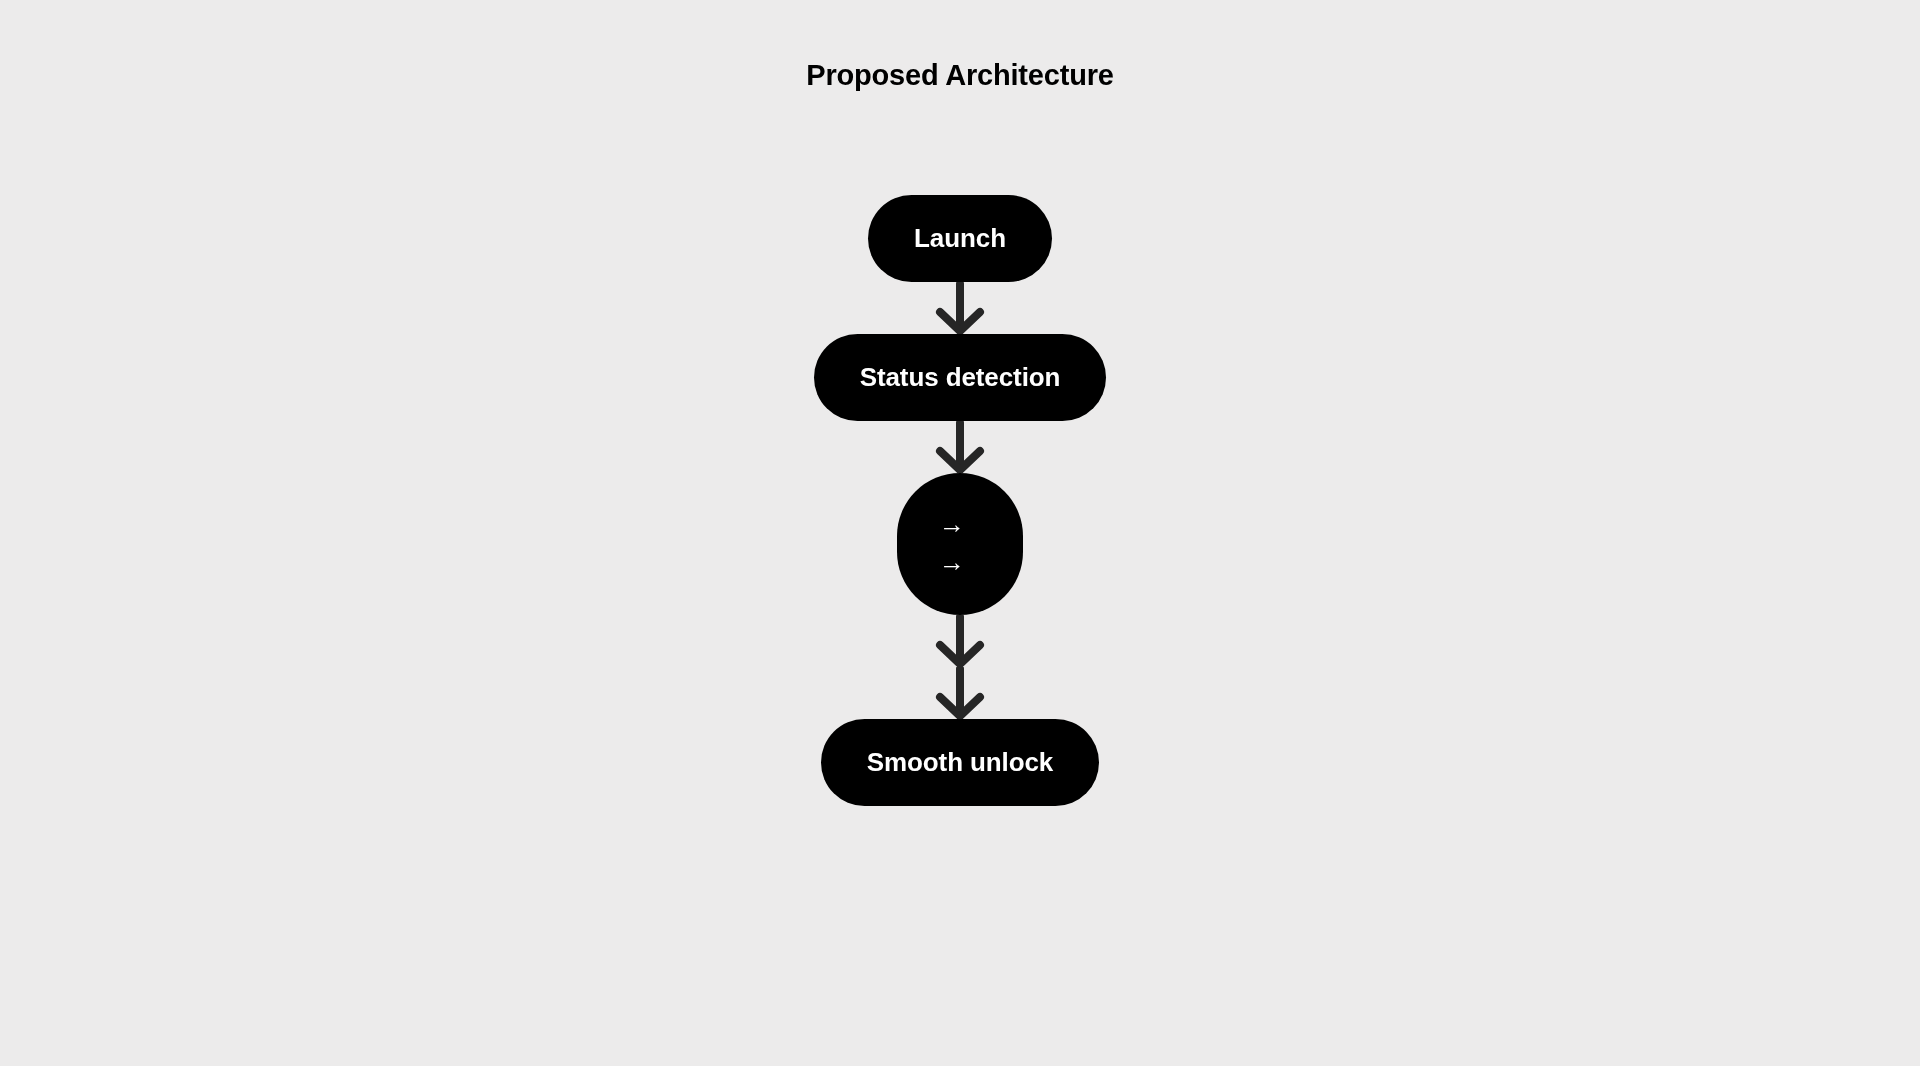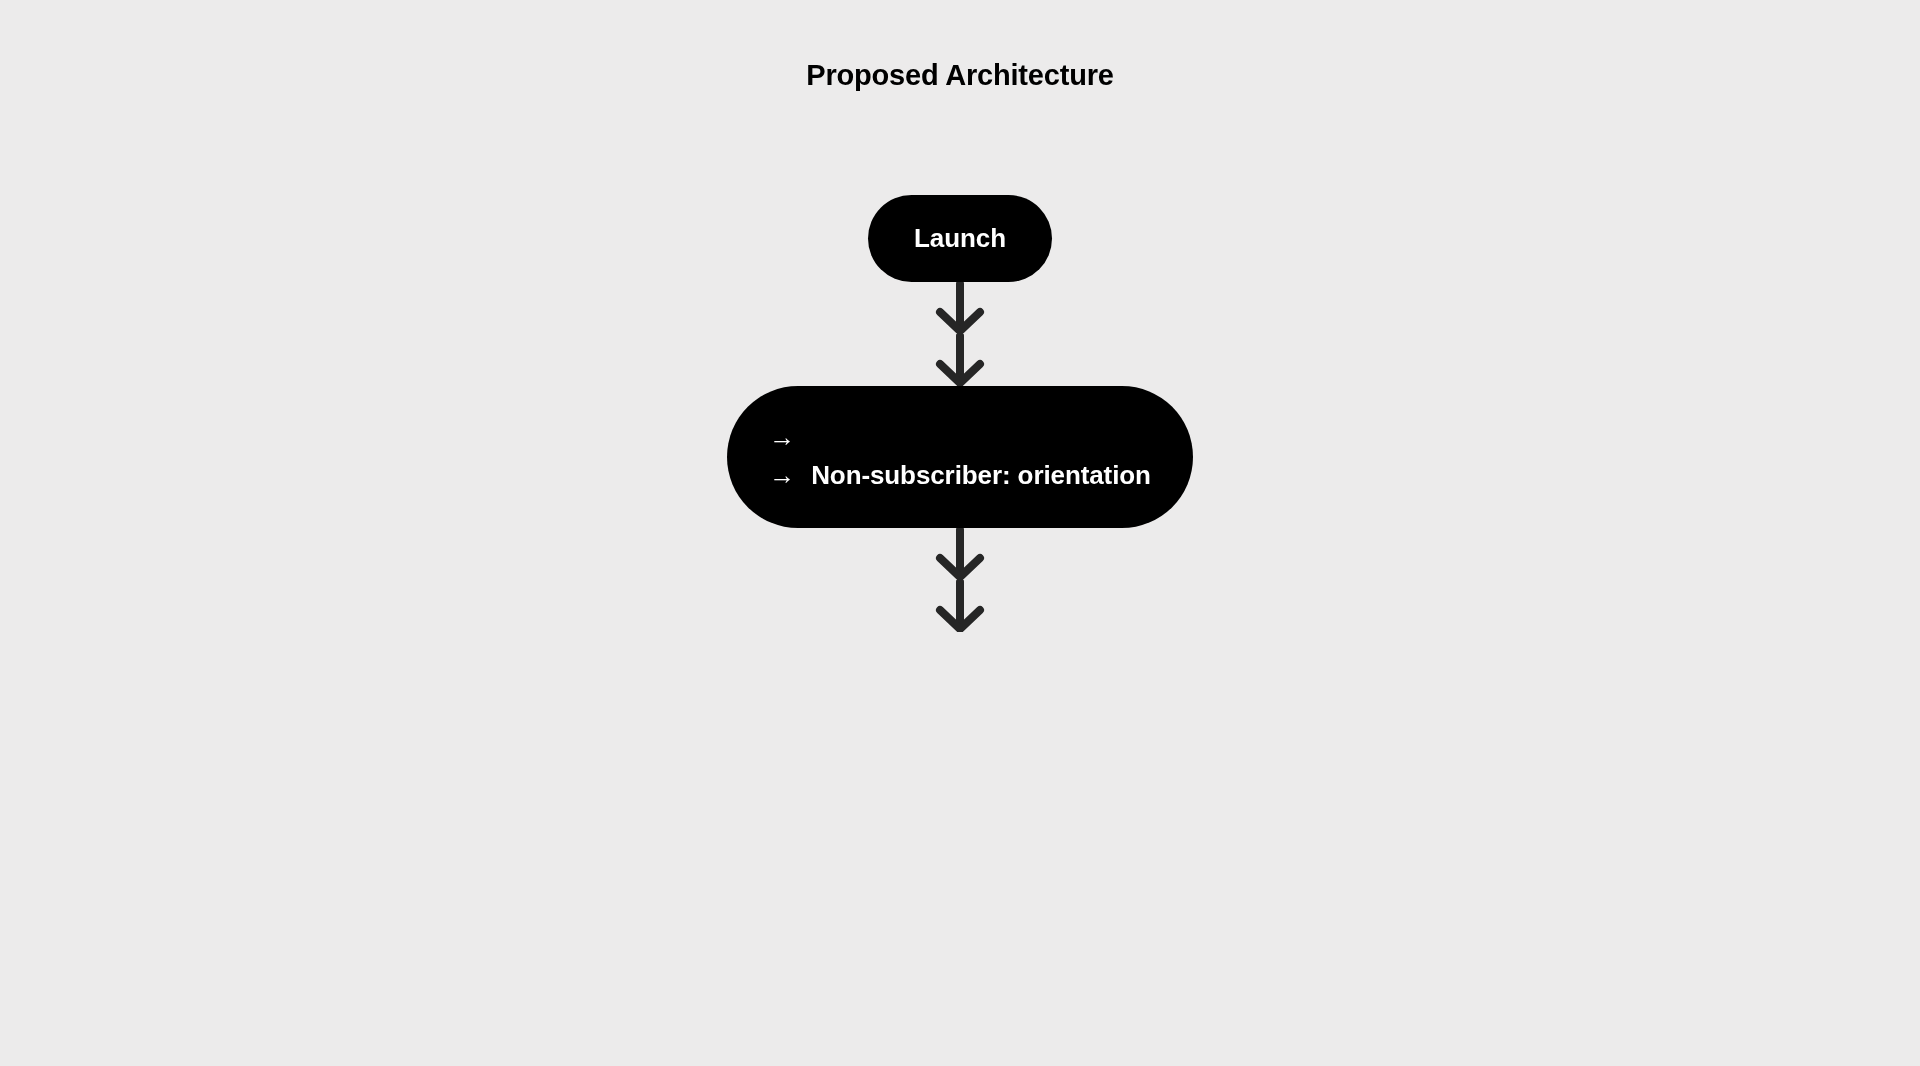--- a/index.html
+++ b/index.html
@@ -108,47 +108,52 @@
     <span class="node-label">Launch</span>
   </div>
 
   <div class="connector">
     <svg width="56" height="52" viewBox="0 0 56 52" xmlns="http://www.w3.org/2000/svg">
       <path d="M28 2 L28 48" stroke="#262626" stroke-width="8" stroke-linecap="round" fill="none"></path>
       <path d="M8 30 L28 49 L48 30" stroke="#262626" stroke-width="8" stroke-linecap="round" stroke-linejoin="round" fill="none"></path>
     </svg>
   </div>
 
+  <div class="node node-single">
+    <span class="node-label">Status detection</span>
+  </div>
 
   <div class="connector">
     <svg width="56" height="52" viewBox="0 0 56 52" xmlns="http://www.w3.org/2000/svg">
       <path d="M28 2 L28 48" stroke="#262626" stroke-width="8" stroke-linecap="round" fill="none"></path>
       <path d="M8 30 L28 49 L48 30" stroke="#262626" stroke-width="8" stroke-linecap="round" stroke-linejoin="round" fill="none"></path>
     </svg>
   </div>
 
   <div class="node node-multi">
     <div class="node-line">
       <span class="line-arrow">→</span>
     </div>
     <div class="node-line">
       <span class="line-arrow">→</span>
-      <span class="line-text">Non-subscriber: orientation</span>
     </div>
   </div>
 
   <div class="connector">
     <svg width="56" height="52" viewBox="0 0 56 52" xmlns="http://www.w3.org/2000/svg">
       <path d="M28 2 L28 48" stroke="#262626" stroke-width="8" stroke-linecap="round" fill="none"></path>
       <path d="M8 30 L28 49 L48 30" stroke="#262626" stroke-width="8" stroke-linecap="round" stroke-linejoin="round" fill="none"></path>
     </svg>
   </div>
 
 
   <div class="connector">
     <svg width="56" height="52" viewBox="0 0 56 52" xmlns="http://www.w3.org/2000/svg">
       <path d="M28 2 L28 48" stroke="#262626" stroke-width="8" stroke-linecap="round" fill="none"></path>
       <path d="M8 30 L28 49 L48 30" stroke="#262626" stroke-width="8" stroke-linecap="round" stroke-linejoin="round" fill="none"></path>
     </svg>
   </div>
 
+  <div class="node node-single">
+    <span class="node-label">Smooth unlock</span>
+  </div>
 
 </div>
 
 </body></html>

